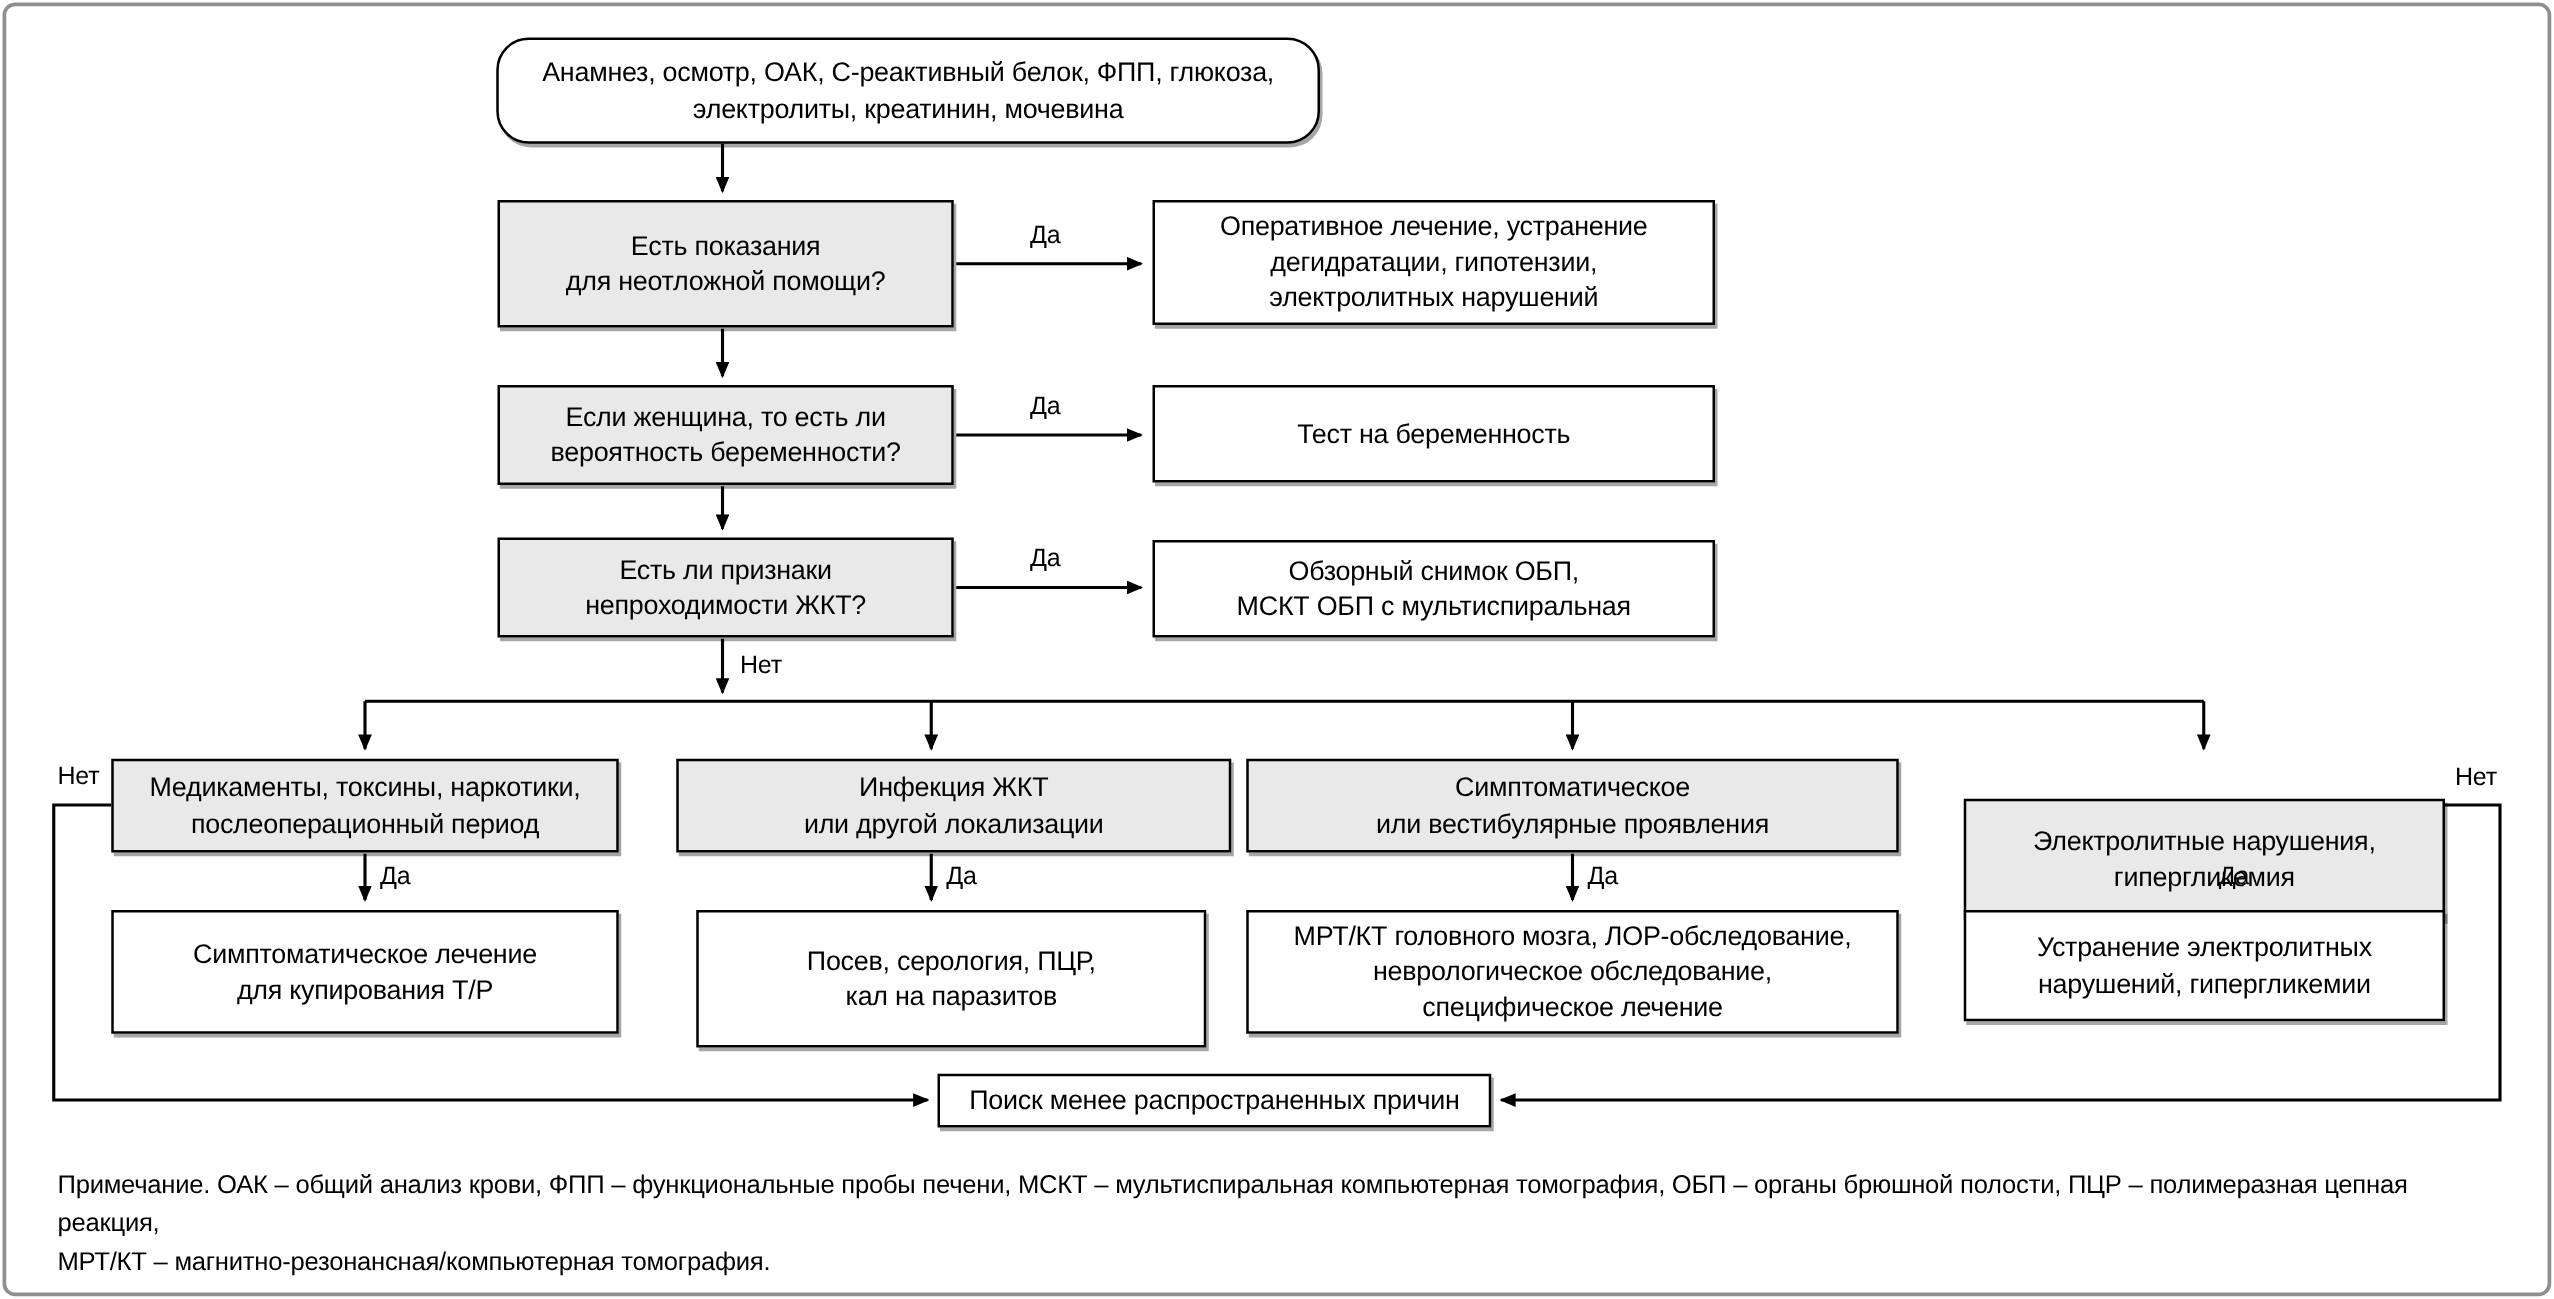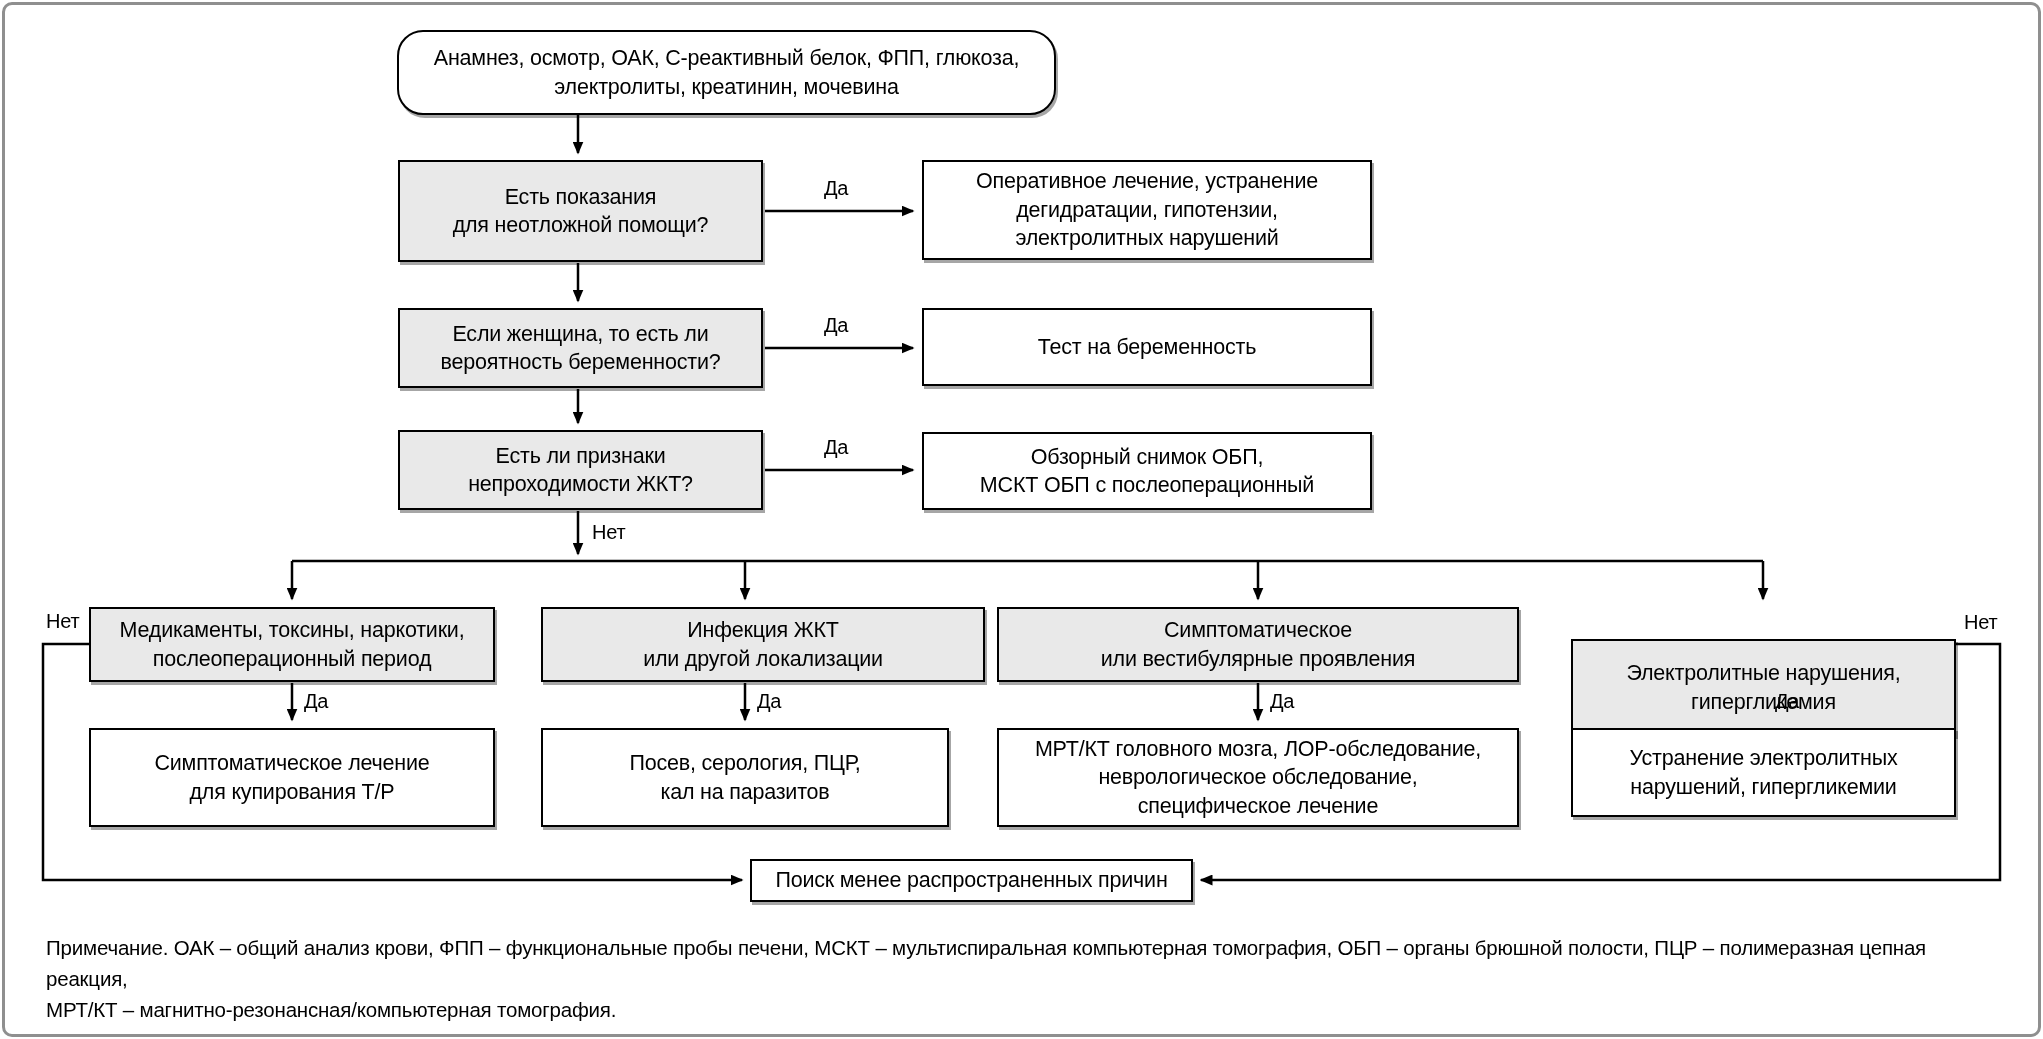--- a/index.html
+++ b/index.html
@@ -101,34 +101,34 @@
 дегидратации, гипотензии,
 электролитных нарушений</div>
 
   <div class="node gray" style="left:398px; top:308px; width:365px; height:80px;">Если женщина, то есть ли
 вероятность беременности?</div>
   <div class="node" style="left:922px; top:308px; width:450px; height:78px;">Тест на беременность</div>
 
   <div class="node gray" style="left:398px; top:430px; width:365px; height:80px;">Есть ли признаки
 непроходимости ЖКТ?</div>
   <div class="node" style="left:922px; top:432px; width:450px; height:78px;">Обзорный снимок ОБП,
-МСКТ ОБП с послеоперационный</div>
+МСКТ ОБП с мультиспиральная</div>
 
   <div class="node gray" style="left:89px; top:607px; width:406px; height:75px;">Медикаменты, токсины, наркотики,
 послеоперационный период</div>
   <div class="node gray" style="left:541px; top:607px; width:444px; height:75px;">Инфекция ЖКТ
 или другой локализации</div>
   <div class="node gray" style="left:997px; top:607px; width:522px; height:75px;">Симптоматическое
 или вестибулярные проявления</div>
   <div class="node gray" style="left:1571px; top:607px; width:385px; height:97px;margin-top:32px;">Электролитные нарушения,
 гипергликемия</div>
 
   <div class="node" style="left:89px; top:728px; width:406px; height:99px;">Симптоматическое лечение
 для купирования Т/Р</div>
-  <div class="node" style="left:541px; top:728px; width:408px; height:99px;">Посев, серология, ПЦР,
+  <div class="node" style="left:557px; top:728px; width:408px; height:110px;">Посев, серология, ПЦР,
 кал на паразитов</div>
   <div class="node" style="left:997px; top:728px; width:522px; height:99px;">МРТ/КТ головного мозга, ЛОР-обследование,
 неврологическое обследование,
 специфическое лечение</div>
   <div class="node" style="left:1571px; top:728px; width:385px; height:89px;">Устранение электролитных
 нарушений, гипергликемии</div>
 
   <div class="node" style="left:750px; top:859px; width:443px; height:43px;">Поиск менее распространенных причин</div>
 
   <span class="lbl" style="left:824px; top:177px;">Да</span>

